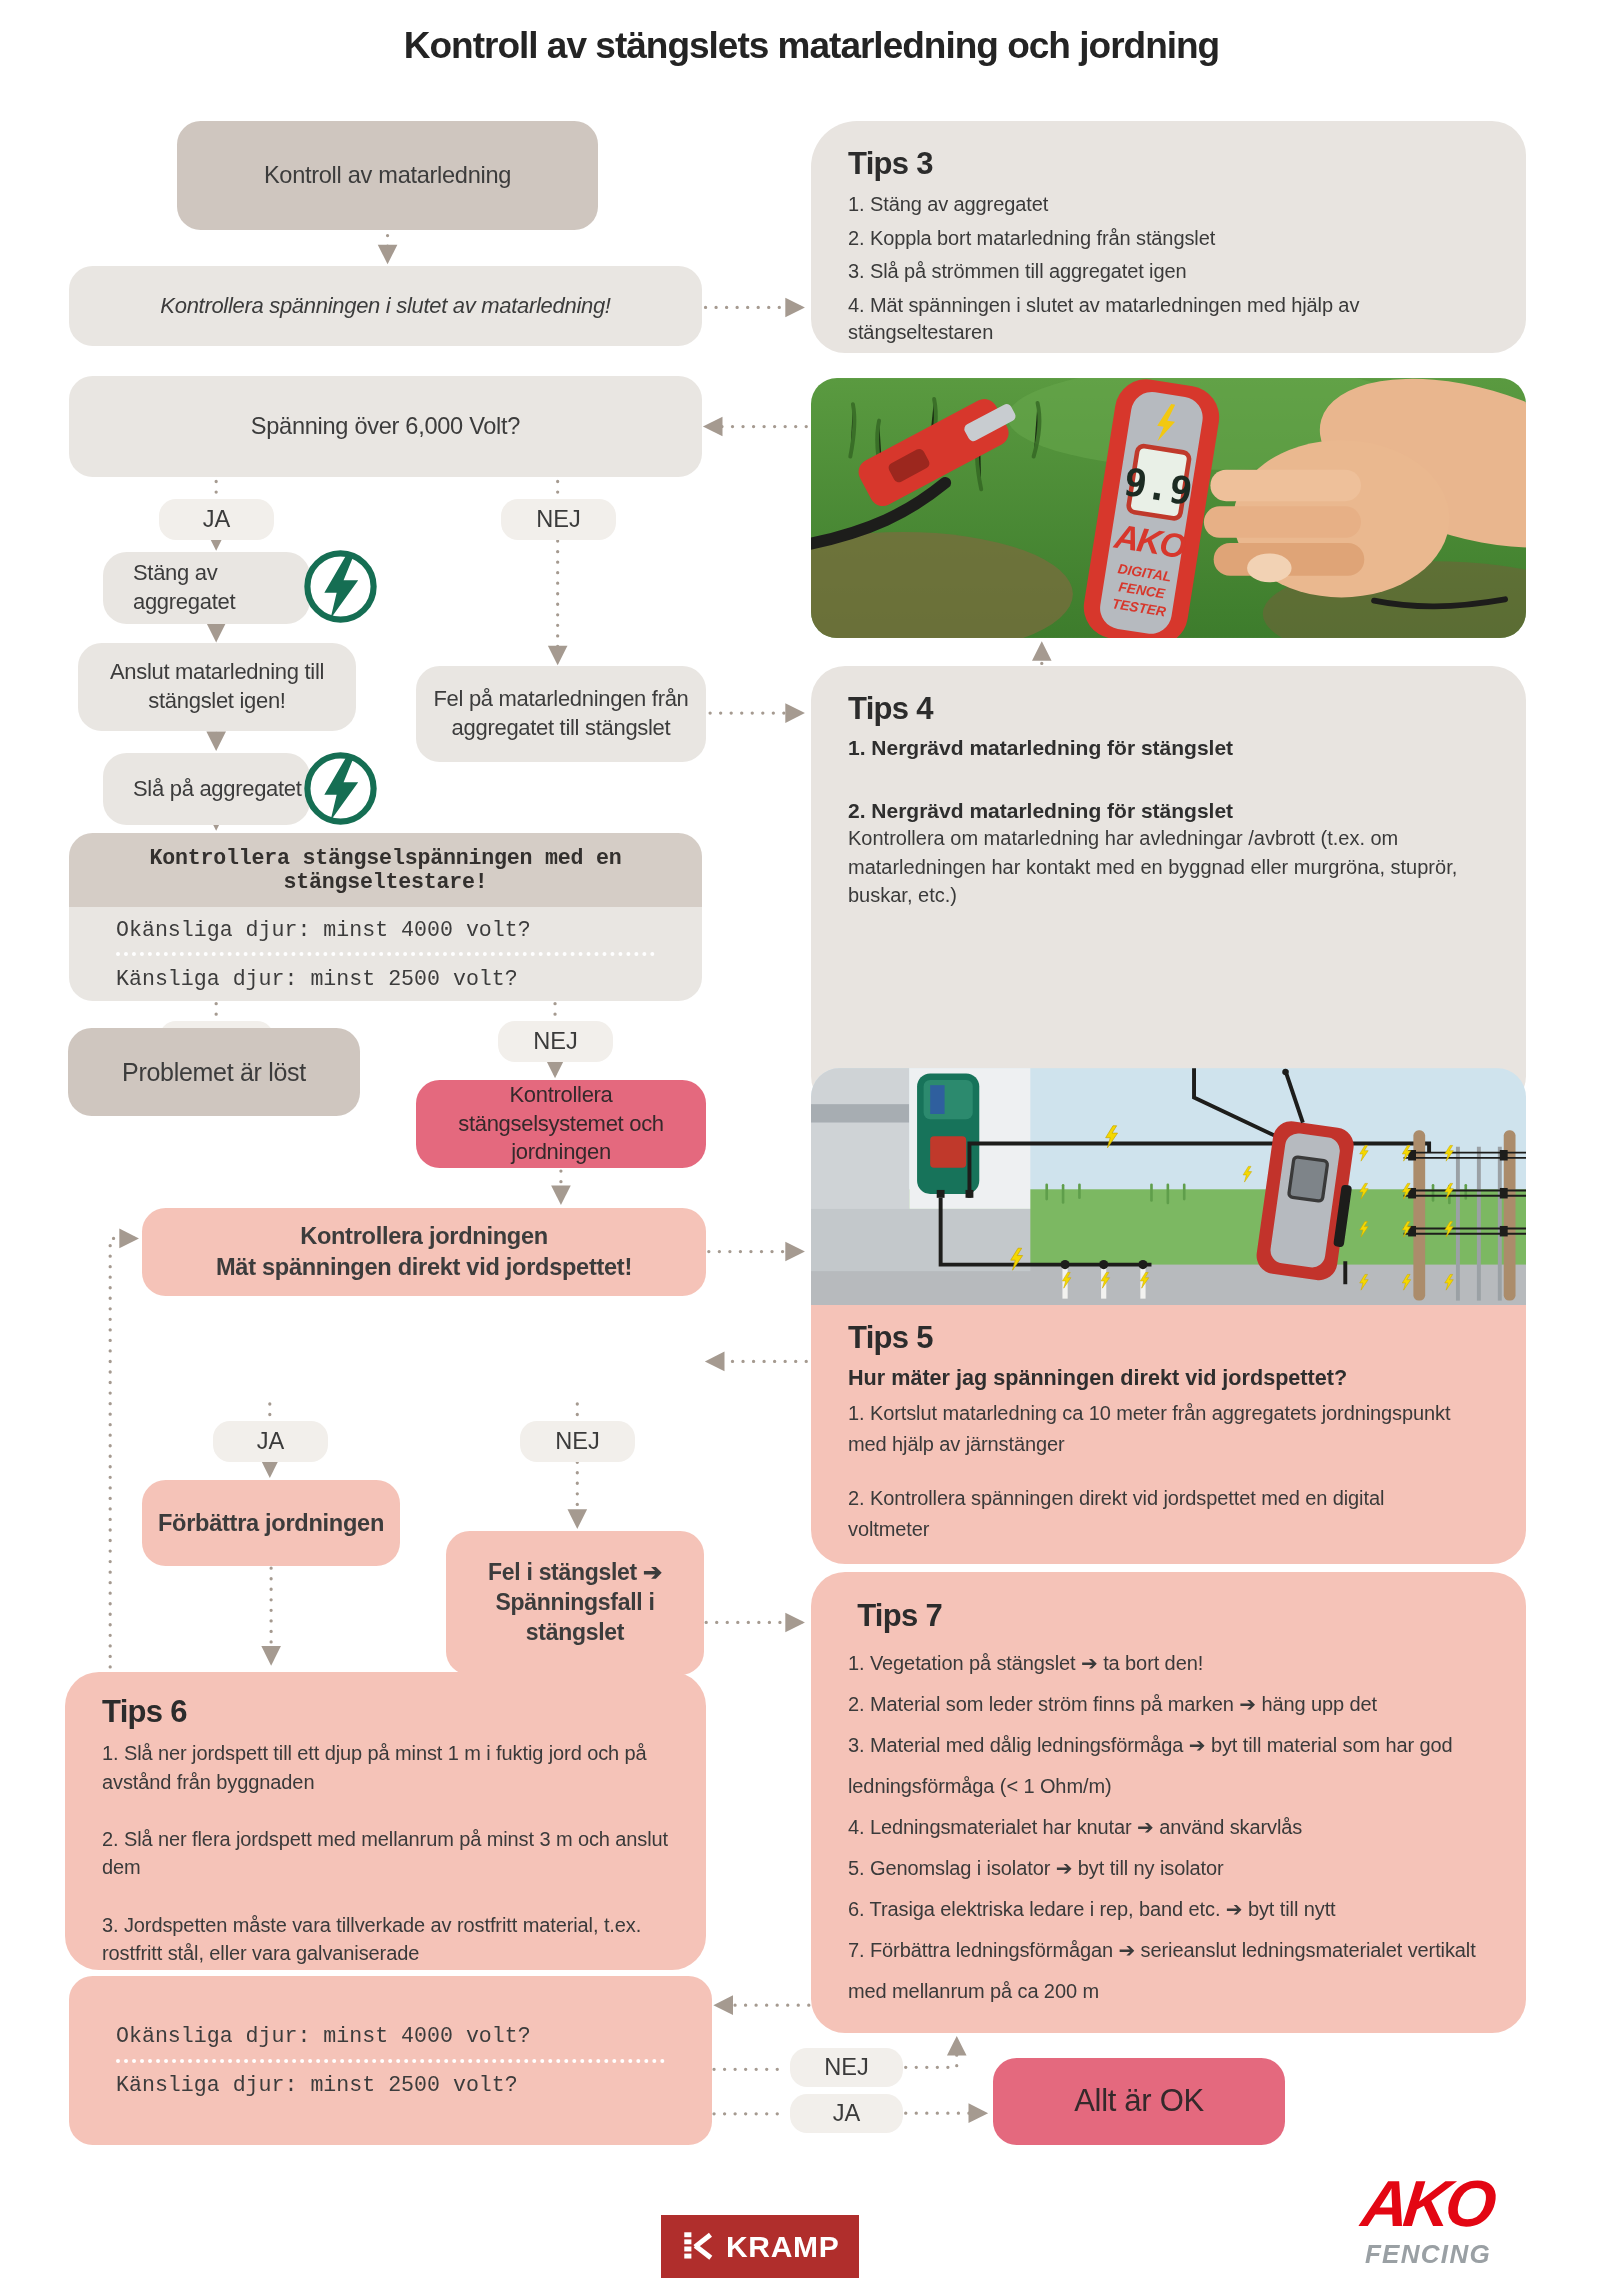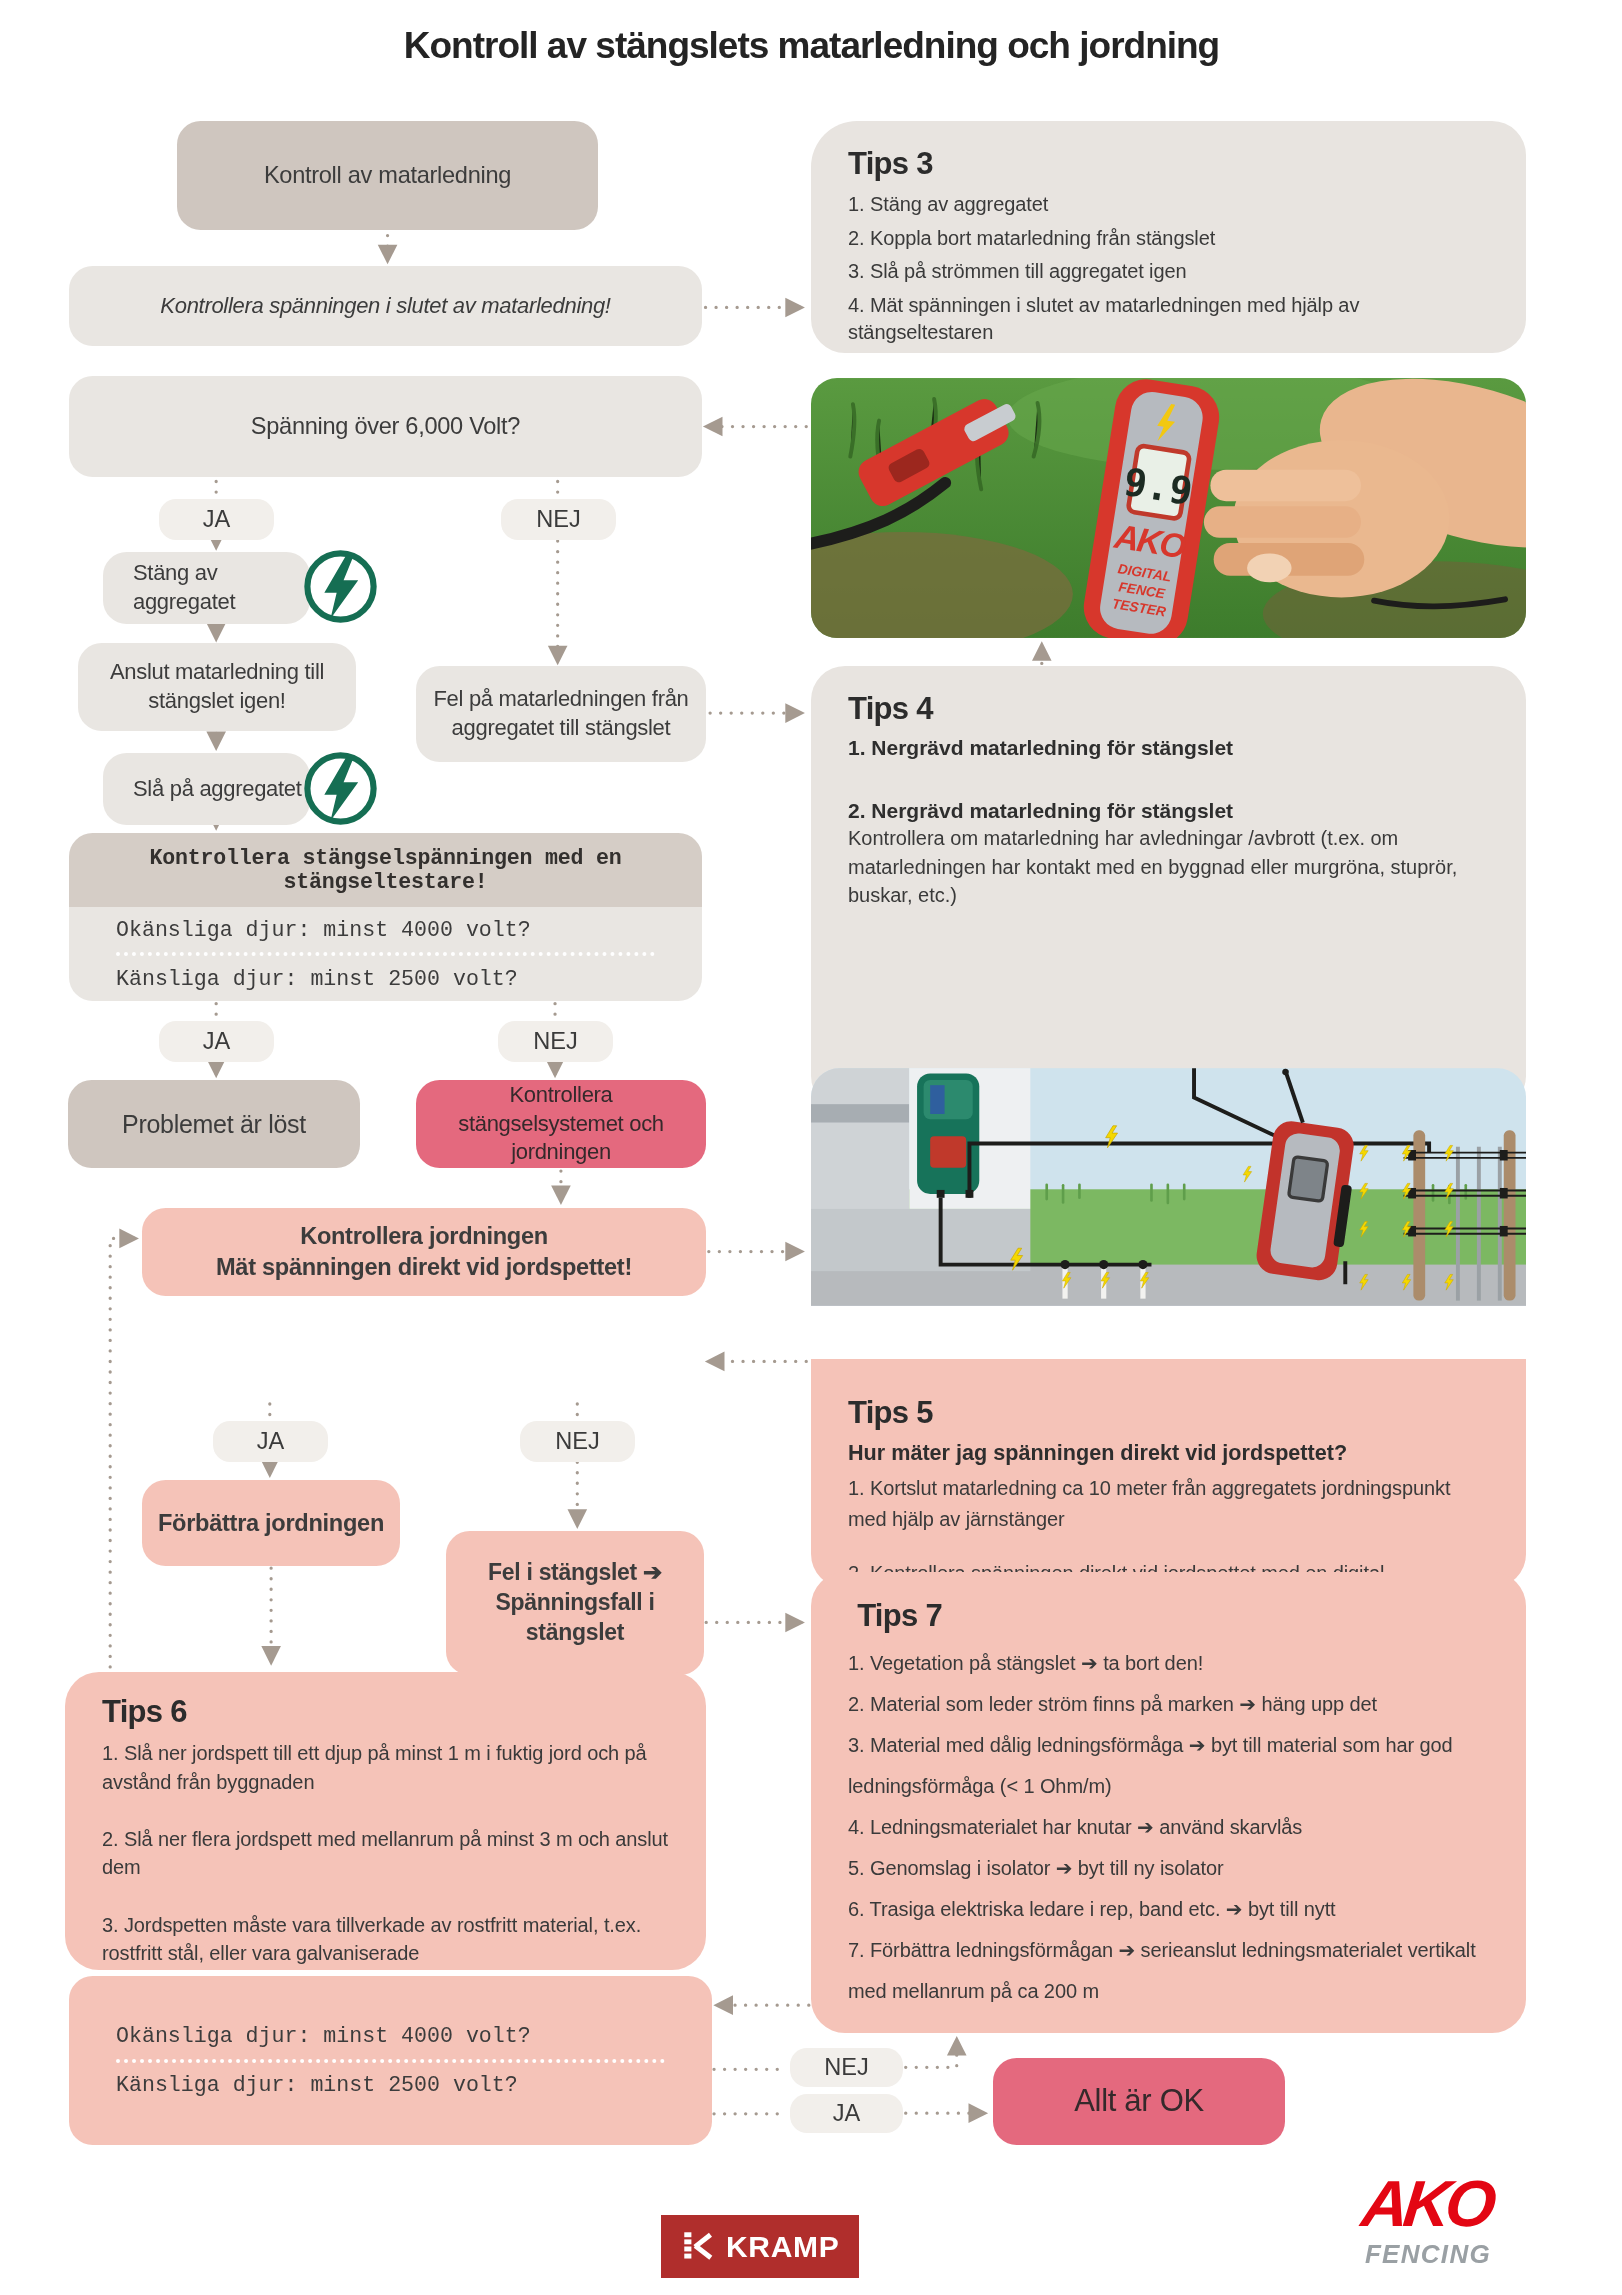--- a/index.html
+++ b/index.html
@@ -160,21 +160,21 @@
     </div>
   </div>
 
   <div class="pill" style="left:159px;top:1021px;width:115px;height:41px;">
     <span>JA</span>
   </div>
   <div class="pill" style="left:498px;top:1021px;width:115px;height:41px;">
     <span>NEJ</span>
   </div>
 
-  <div class="box taupe" style="left:68px;top:1080px;width:292px;height:88px;font-size:25px;">
+  <div class="box taupe" style="left:68px;top:1028px;width:292px;height:88px;font-size:25px;">
     <span>Problemet är löst</span>
   </div>
 
   <div class="box pinkD" style="left:416px;top:1080px;width:290px;height:88px;padding:0 19.6px;color:#35292b;">
     <span>Kontrollera stängselsystemet och jordningen</span>
   </div>
 
   <div class="box pinkL" style="left:142px;top:1208px;width:564px;height:88px;font-size:23.6px;flex-direction:column;">
     <span>Kontrollera jordningen</span>
     <span>Mät spänningen direkt vid jordspettet!</span>
@@ -397,21 +397,21 @@
         <use href="#bolt" x="838" y="234"></use>
           <use href="#bolt" x="903" y="234"></use>
           <use href="#bolt" x="968" y="234"></use>
         <use href="#bolt" x="838" y="315"></use>
           <use href="#bolt" x="903" y="315"></use>
           <use href="#bolt" x="968" y="315"></use>
       </g>
     </svg>
   </div>
 
-  <div class="tips tips-pink t5" style="left:811px;top:1359px;width:715px;height:229px;border-radius:0 0 34px 34px;padding-top:36px;">
+  <div class="tips tips-pink t5" style="left:811px;top:1305px;width:715px;height:259px;border-radius:0 0 34px 34px;padding-top:15px;">
     <h2>Tips 5</h2>
     <div class="q">Hur mäter jag spänningen direkt vid jordspettet?</div>
     <div class="item" style="max-width:615px;">1. Kortslut matarledning ca 10 meter från aggregatets jordningspunkt med hjälp av järnstänger</div>
     <div class="item" style="max-width:615px;">2. Kontrollera spänningen direkt vid jordspettet med en digital voltmeter</div>
   </div>
 
   <div class="tips tips-pink t7" style="left:811px;top:1572px;width:715px;height:461px;padding-top:26px;">
     <h2 style="margin-left:9.2px;">Tips 7</h2>
     <div class="item">1. Vegetation på stängslet ➔ ta bort den!</div>
     <div class="item">2. Material som leder ström finns på marken ➔ häng upp det</div>

